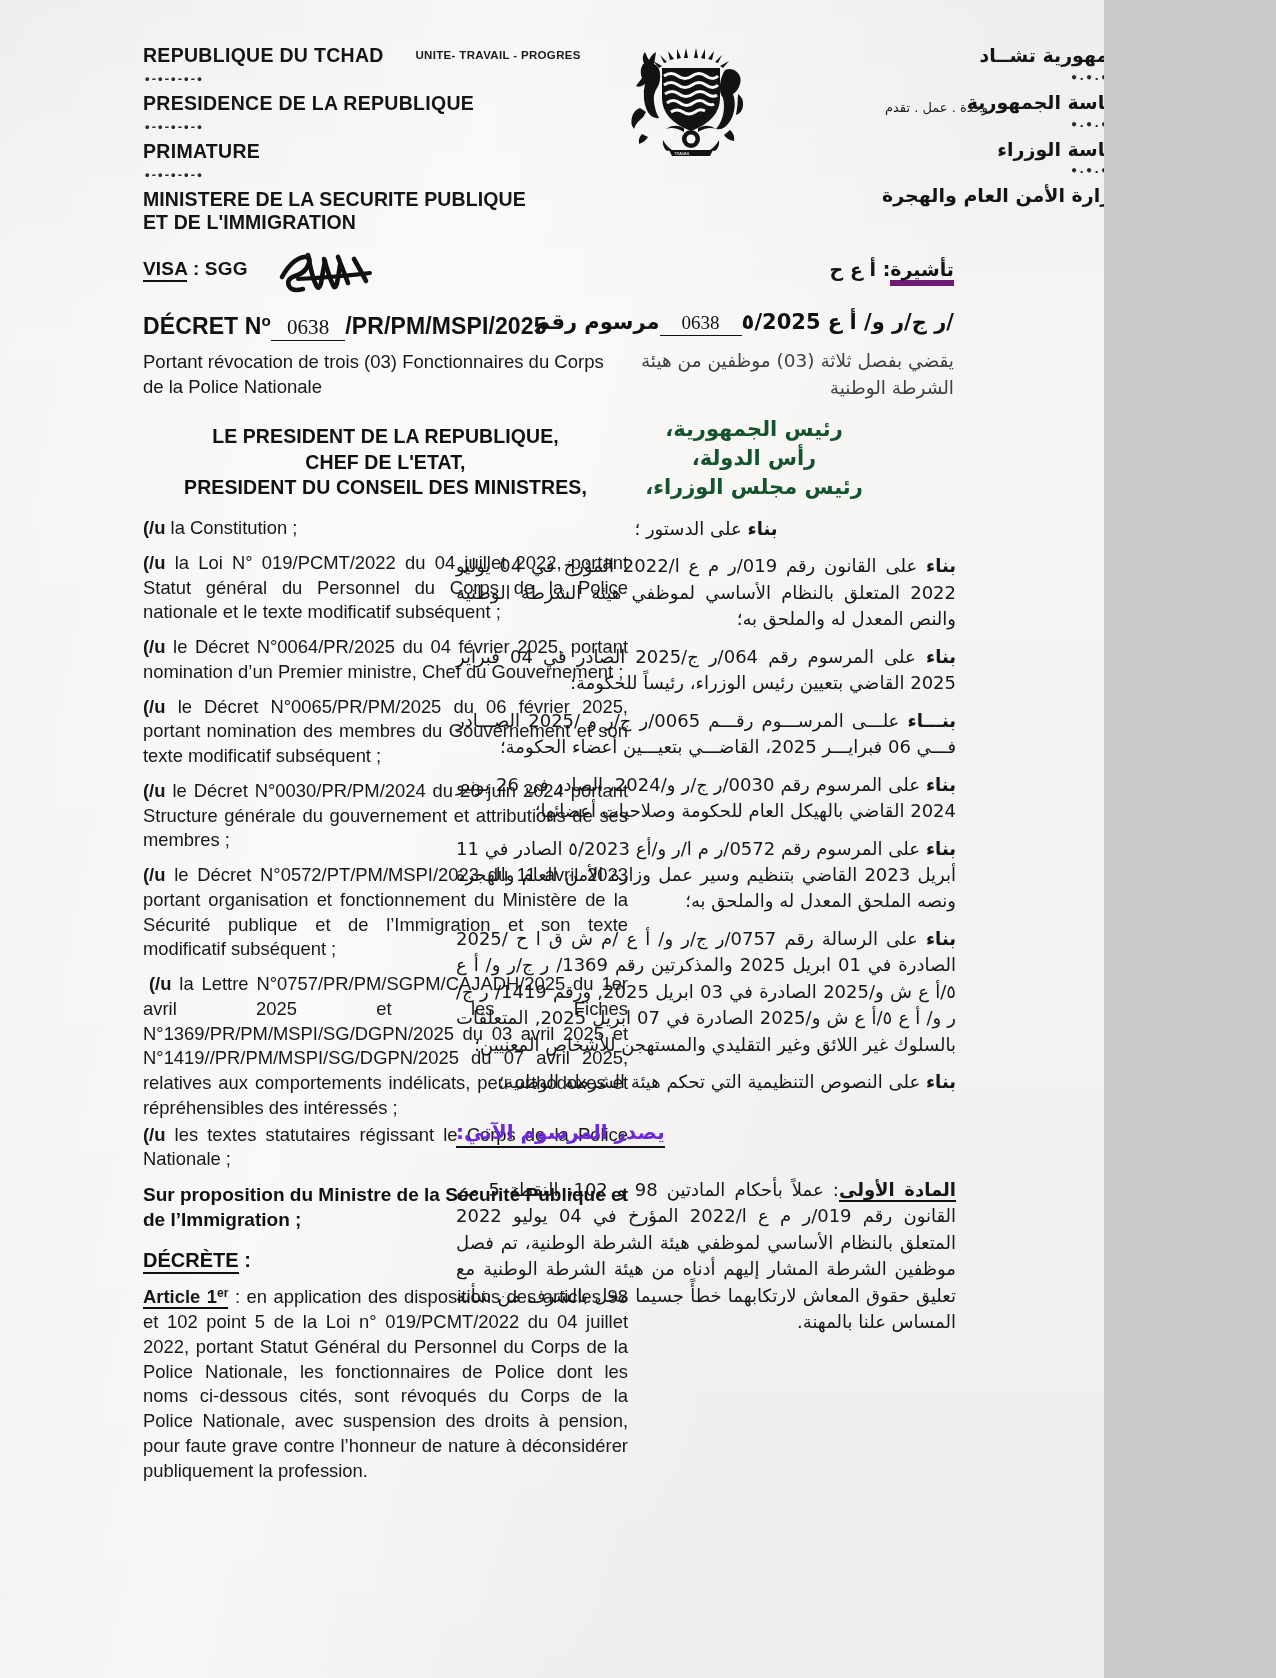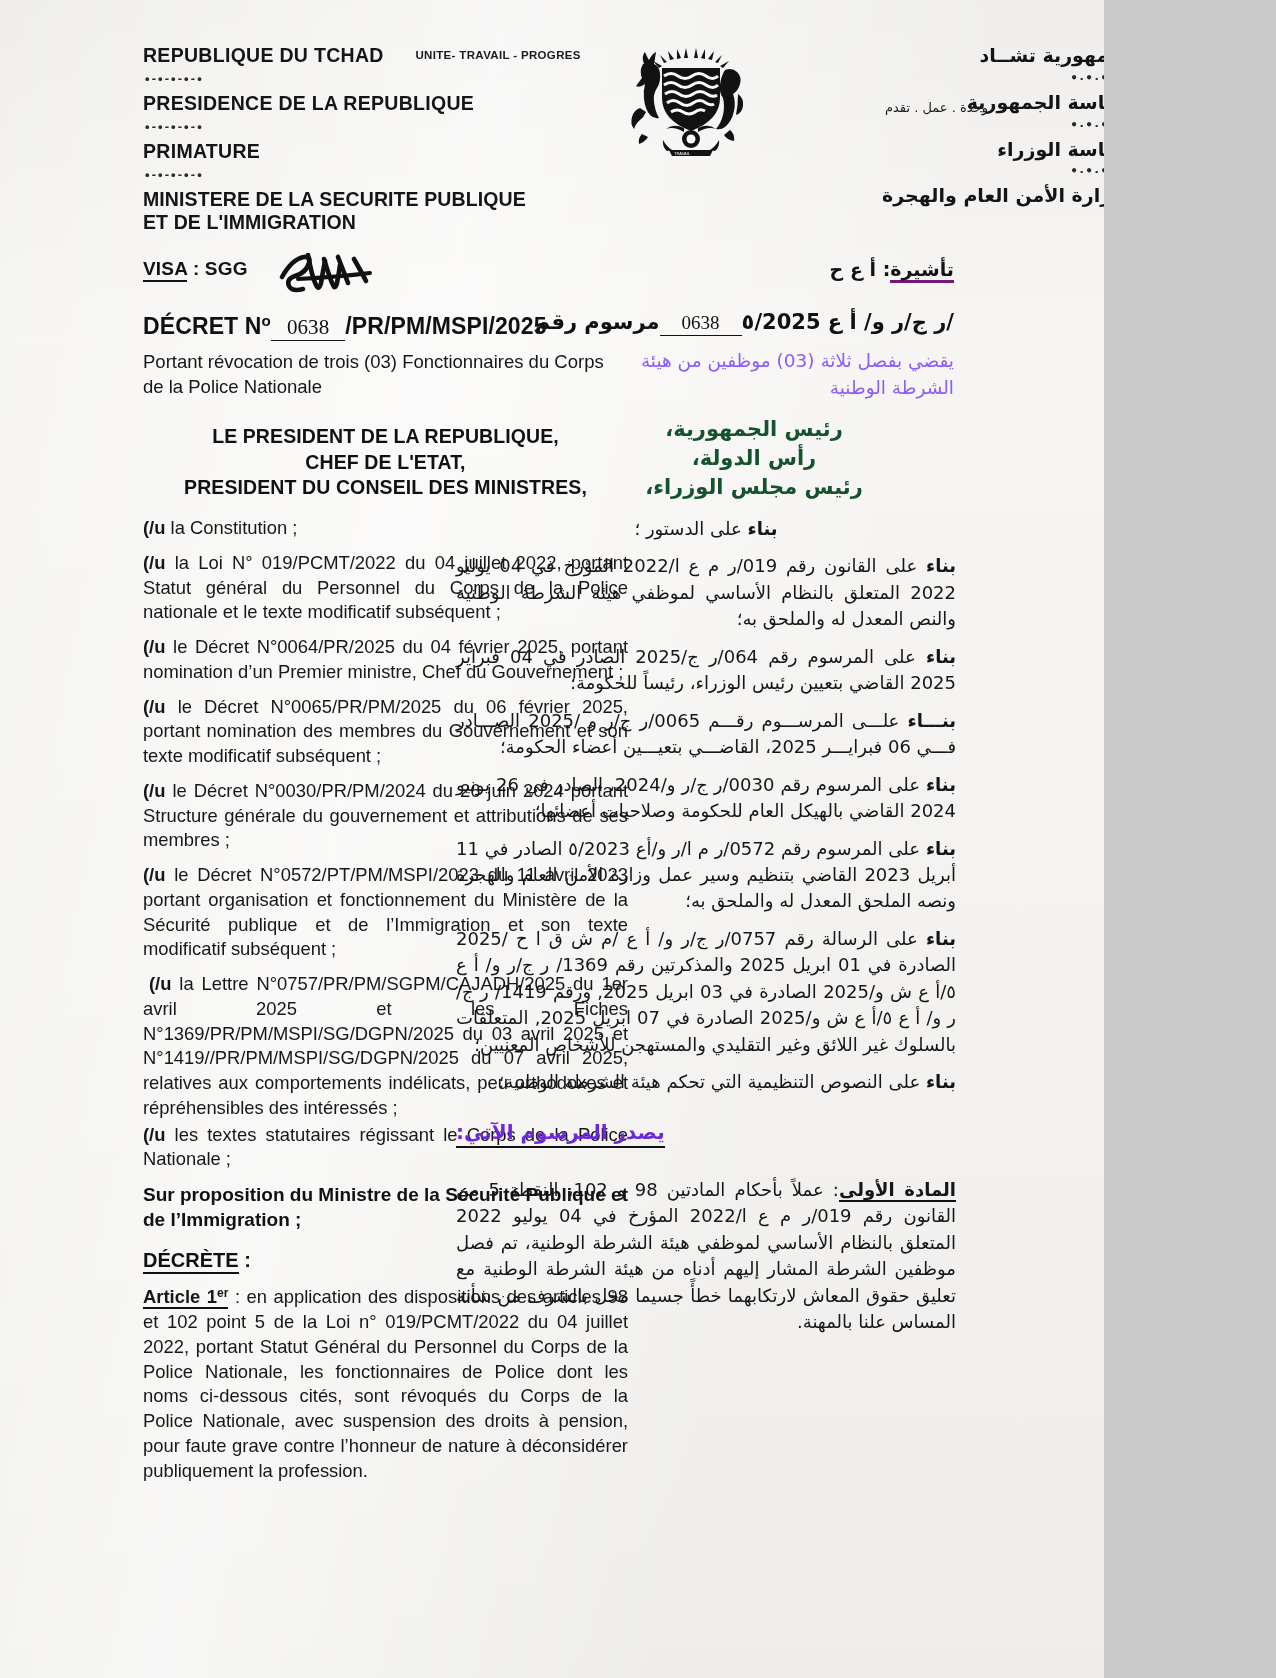--- a/index.html
+++ b/index.html
@@ -114,21 +114,21 @@
     position: absolute; left: 268px; top: 243px;
     width: 120px; height: 52px;
   }
   .visa-ar {
     position: absolute; right: 150px; top: 258px;
     font-family: "DejaVu Sans", sans-serif;
     direction: rtl;
     font-weight: bold; font-size: 19px; color: #131313;
     white-space: nowrap;
   }
-  .visa-ar .ul { border-bottom: 3px solid #701a75; }
+  .visa-ar .ul { border-bottom: 6px solid #701a75; }
 
   
   .decree-no {
     position: absolute; left: 143px; top: 312px;
     font-weight: bold; font-size: 23px; color: #111;
     letter-spacing: .005em; white-space: nowrap;
   }
   .blank {
     font-weight: normal;
     font-family: "Liberation Serif", serif;
@@ -154,21 +154,21 @@
     border-bottom: 1.6px solid #111;
     padding: 0 22px 1px 22px;
     font-size: 19px;
     direction: ltr; display: inline-block;
   }
   .decree-sub-ar {
     position: absolute; right: 150px; top: 348px;
     width: 330px;
     font-family: "DejaVu Sans", sans-serif;
     direction: rtl; text-align: right;
-    font-size: 18.5px; color: #8b5cf6; line-height: 1.45;
+    font-size: 18.5px; color: #404040; line-height: 1.45;
   }
 
   
   .title-fr {
     position: absolute; left: 143px; top: 424px;
     width: 485px; text-align: center;
     font-weight: bold; font-size: 19.5px; color: #111;
     line-height: 1.32; letter-spacing: .005em;
   }
   .title-ar {

